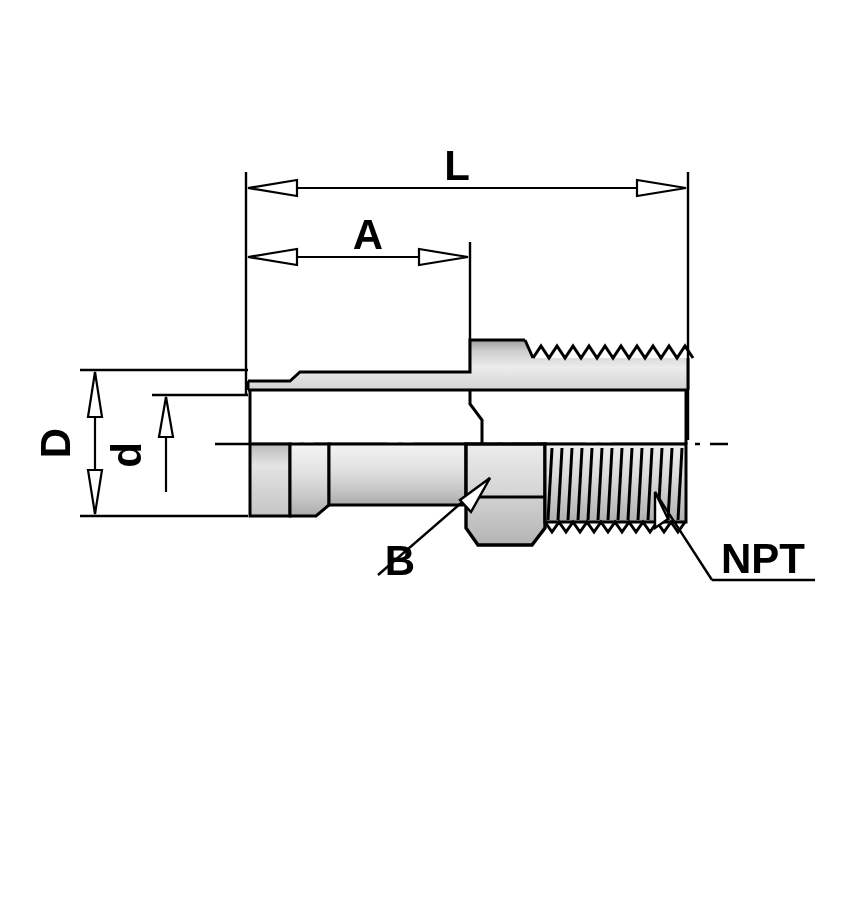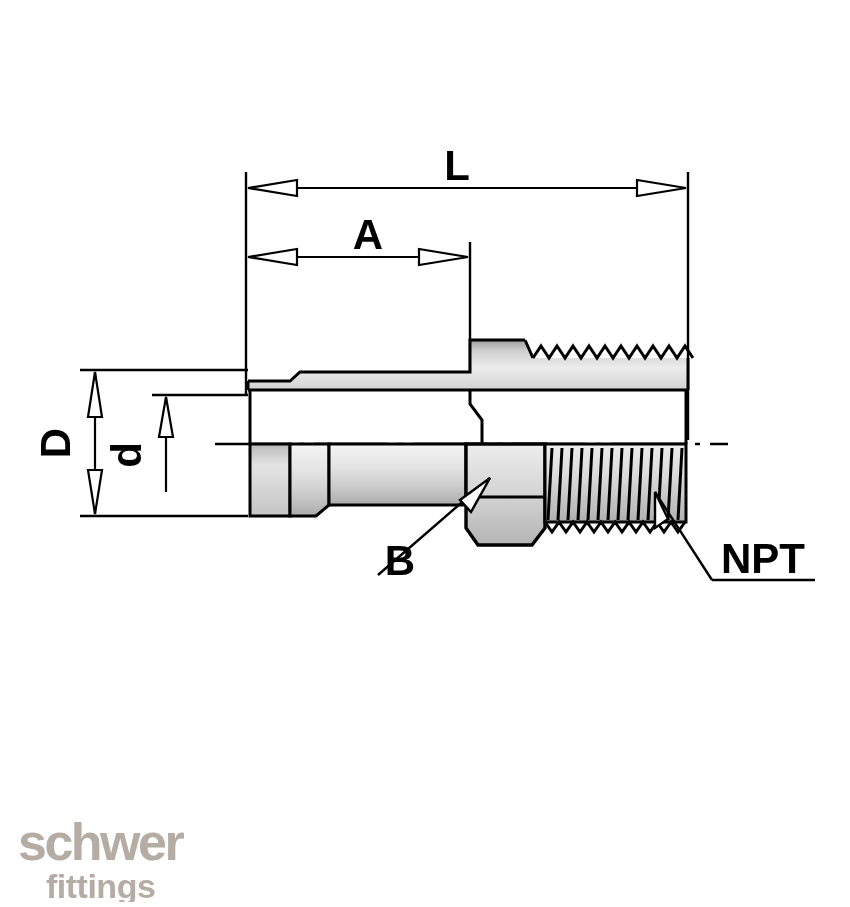--- a/index.html
+++ b/index.html
@@ -162,20 +162,14 @@
 
     <text x="70" y="443" text-anchor="middle" font-family="Liberation Sans, sans-serif" font-size="42" font-weight="bold" fill="#000" transform="rotate(-90 70 443)">D</text>
 
     <text x="141" y="455" text-anchor="middle" font-family="Liberation Sans, sans-serif" font-size="42" font-weight="bold" fill="#000" transform="rotate(-90 141 455)">d</text>
 
     <text x="400" y="575" text-anchor="middle" font-family="Liberation Sans, sans-serif" font-size="42" font-weight="bold" fill="#000">B</text>
 
     <text x="721" y="573" text-anchor="start" font-family="Liberation Sans, sans-serif" font-size="42" font-weight="bold" fill="#000">NPT</text>
   </svg>
 
-  <div class="logo">
-    <svg viewBox="0 0 240 90" width="240" height="90">
-      <text x="0" y="48" font-family="Liberation Sans, sans-serif" font-size="52" font-weight="bold" letter-spacing="-2.5" fill="#b5aca3">schwer</text>
-      <text x="28" y="86" font-family="Liberation Sans, sans-serif" font-size="34" font-weight="bold" letter-spacing="-0.5" fill="#b5aca3">fittings</text>
-    </svg>
-  </div>
 
 </div>
 
 </body></html>

